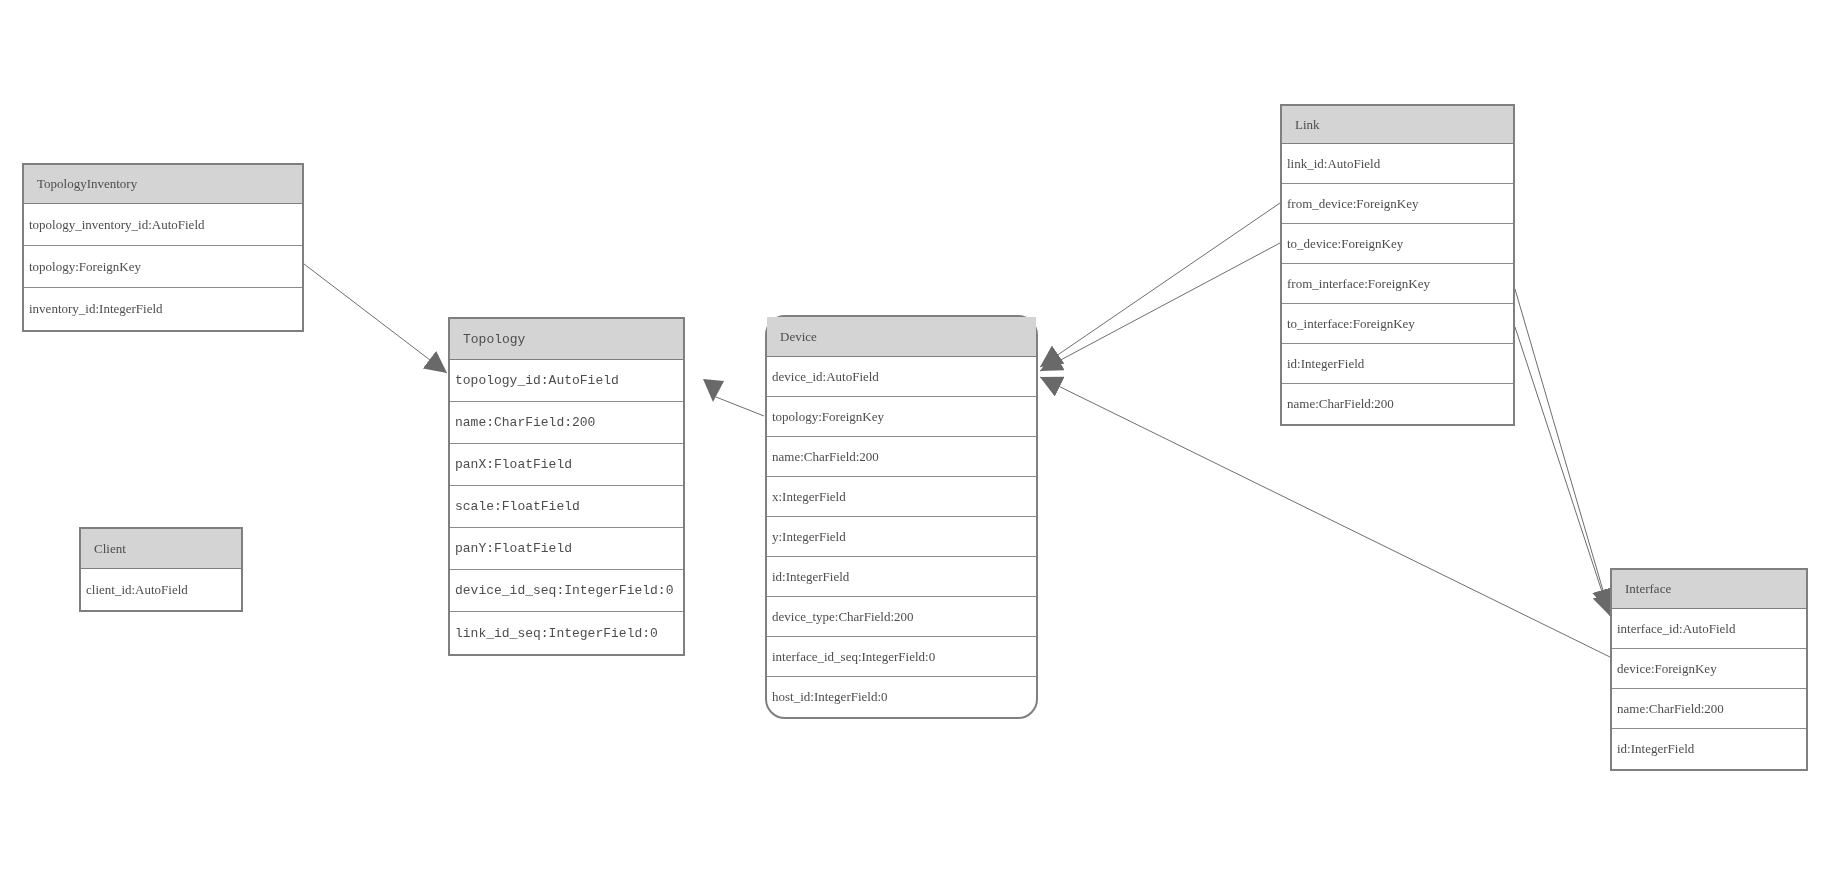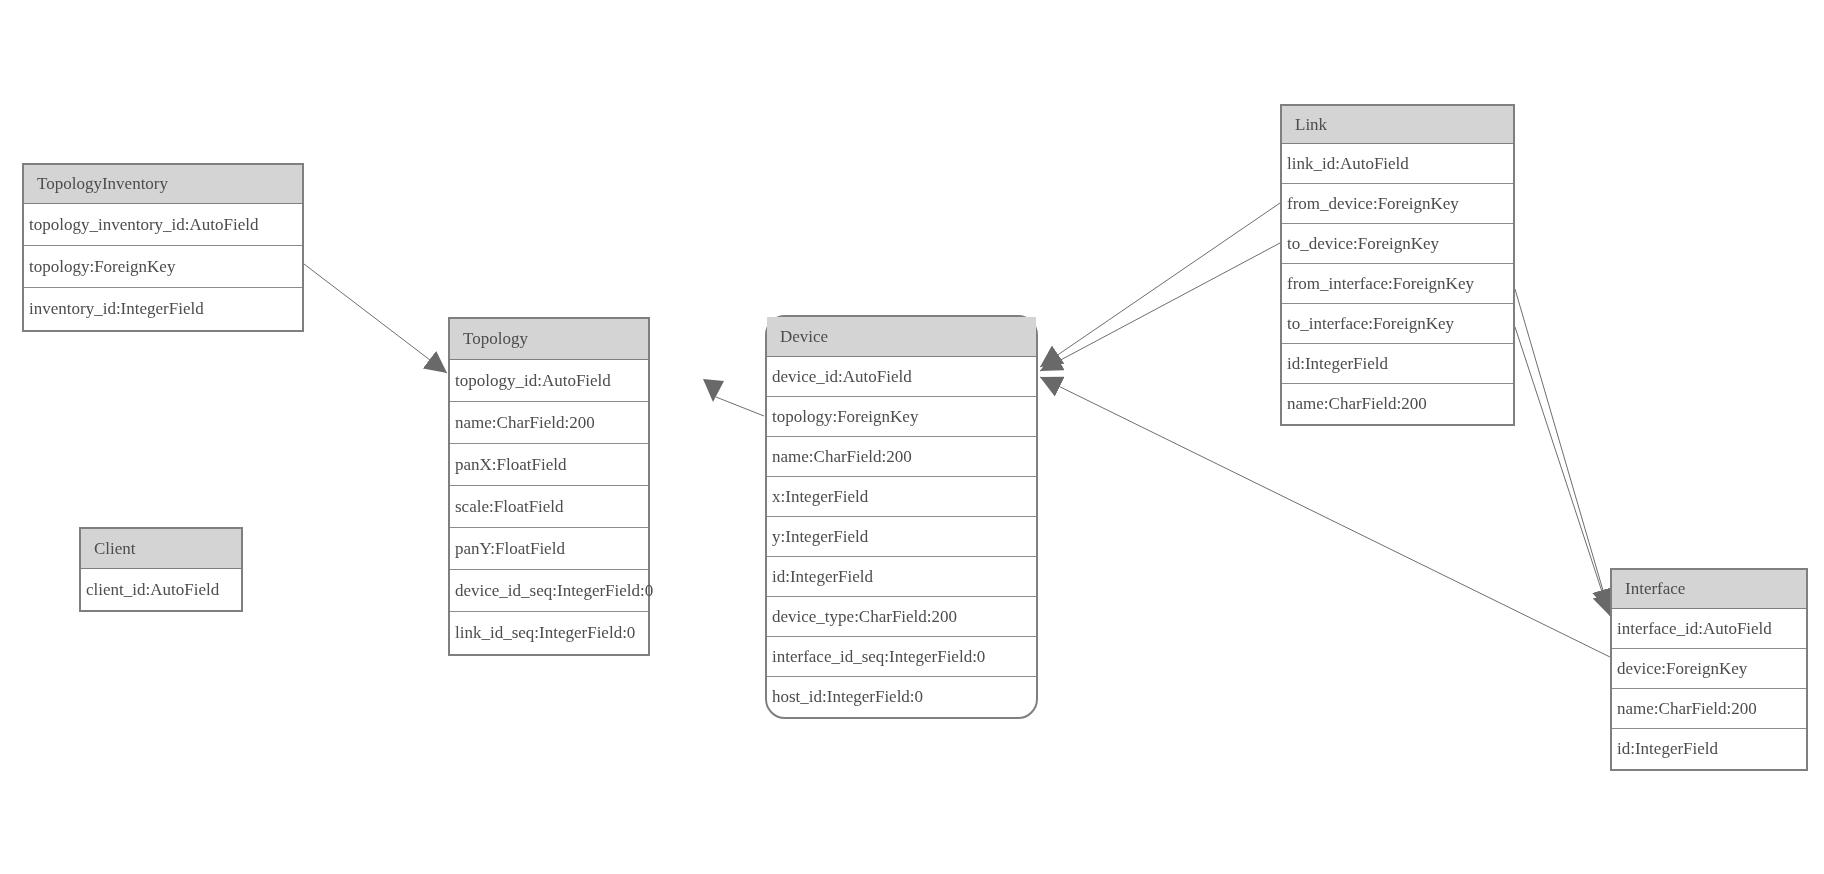--- a/index.html
+++ b/index.html
@@ -20,21 +20,21 @@
     left: 0; top: 0;
     width: 1824px;
     height: 874px;
   }
   .tbl {
     position: absolute;
     background: #ffffff;
     border: 2px solid #7f7f7f;
     box-sizing: border-box;
     color: #4d4d4d;
-    font-size: 17px;
+    font-size: 13px;
   }
   .tbl .hdr {
     height: var(--hh);
     background: #d4d4d4;
     border-bottom: 1px solid #7f7f7f;
     display: flex;
     align-items: center;
     padding-left: 13px;
     box-sizing: border-box;
   }
@@ -44,21 +44,21 @@
     display: flex;
     align-items: center;
     padding-left: 5px;
     box-sizing: border-box;
     white-space: nowrap;
   }
   .tbl .row:last-child { border-bottom: none; }
 
   
   #t-topology_inventory { left: 22px;   top: 163px; width: 282px; --hh: 39px; --rh: 42px; }
-  #t-topology           { left: 448px;  top: 317px; width: 202px; --hh: 41px; --rh: 42px; }
+  #t-topology           { left: 448px;  top: 317px; width: 237px; font-family: Liberation Mono, monospace; --hh: 41px; --rh: 42px; }
   #t-client             { left: 79px;   top: 527px; width: 164px; --hh: 40px; --rh: 41px; }
   #t-device             { left: 765px;  top: 315px; width: 273px; border-radius: 20px; --hh: 40px; --rh: 40px; }
   #t-link               { left: 1280px; top: 104px; width: 235px; --hh: 38px; --rh: 40px; }
   #t-interface          { left: 1610px; top: 568px; width: 198px; --hh: 39px; --rh: 40px; }
 </style>
 </head>
 <body>
 
 <div id="canvas">
 

